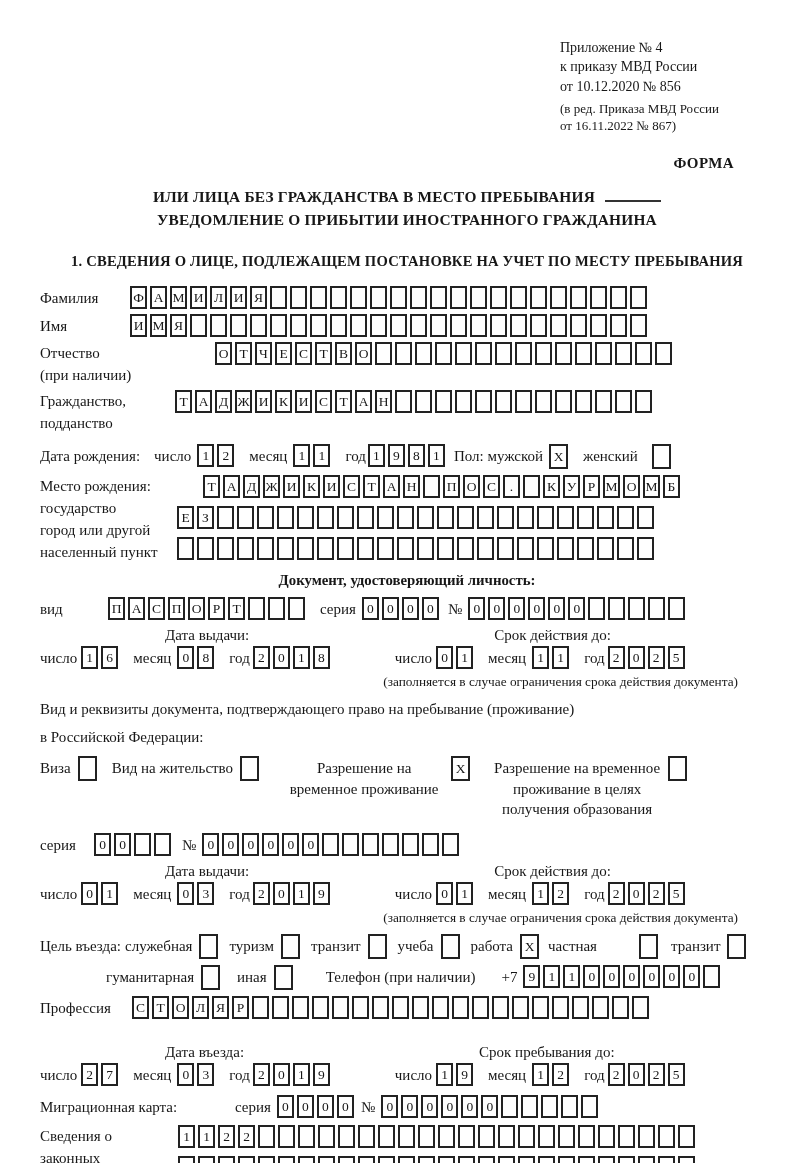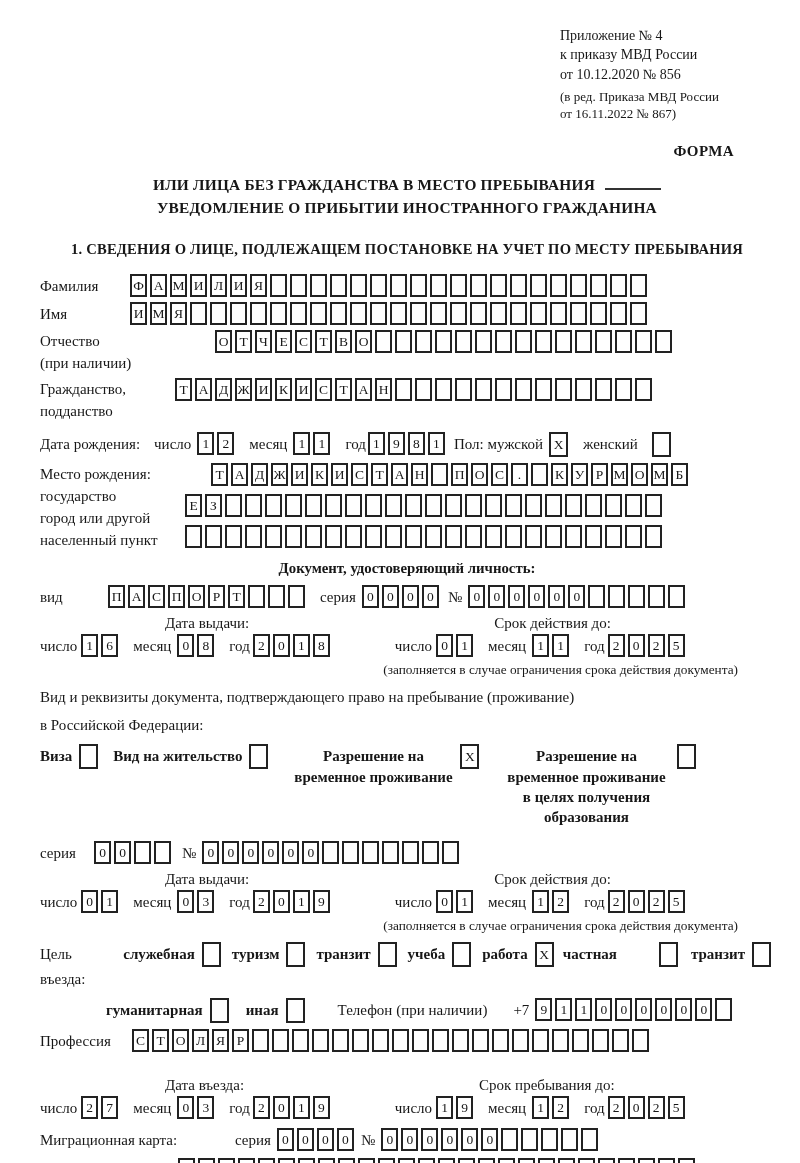--- a/index.html
+++ b/index.html
@@ -1,20 +1,20 @@
 <!DOCTYPE html>
 <html><head>
 <meta charset="utf-8">
 <style>
   * { box-sizing: border-box; }
   html, body { margin: 0; padding: 0; background: #ffffff; }
   .page {
     position: relative;
     width: 800px; height: 1163px;
-    padding: 26px 26px 0 40px;
+    padding: 38px 26px 0 40px;
     background: #fff;
     color: #171717;
     font-family: "Liberation Serif", "DejaVu Serif", serif;
     overflow: hidden;
   }
   
   .appendix { margin-left: 520px; font-size: 14px; line-height: 1.38; }
   .appendix .rev { font-size: 13px; margin-top: 4px; line-height: 1.35; }
   .forma { text-align: right; padding-right: 40px; font-weight: 700; font-size: 15px; margin-top: 20px; letter-spacing: .4px; }
 
@@ -54,21 +54,21 @@
 
   .center-bold { text-align: center; font-weight: 700; font-size: 14.8px; margin: 10px 0 8px 0; }
 
   .dates-head { display: flex; font-size: 15px; margin: 6px 0 2px 0; }
   .note { text-align: right; padding-right: 36px; font-size: 13.3px; margin: 1px 0 8px 0; }
 
   .para { font-size: 15px; line-height: 1.5; }
 
   .optrow { display: flex; align-items: flex-start; margin: 8px 0 6px 0; }
   .opt { display: flex; align-items: flex-start; }
-  .opt .olbl { font-size: 15px; line-height: 25px; margin-right: 7px; font-weight: bold; }
+  .opt .olbl { font-size: 15px; line-height: 25px; margin-right: 7px; }
   .opt .olbl.multiline { line-height: 1.35; text-align: center; padding-top: 2px; }
 
   .mc-rows .cells { margin-bottom: 8px; }
 </style>
 </head>
 <body>
 
 <div class="page">
 
   <div class="appendix">
@@ -236,21 +236,21 @@
         <span class="cell">9</span>
         <span class="cell">8</span>
         <span class="cell">1</span>
       </span>
     <span class="inlbl" style="margin-left:6px;">Пол: мужской</span>
     <span class="box">X</span>
     <span class="inlbl">женский</span>
     <span class="box" style="margin-left:8px;"></span>
   </div>
 
-  <div class="row" style="margin-top:6px;gap:8px;">
+  <div class="row" style="margin-top:6px;">
     <span class="lbl wrap w-birthpl">
       <span>Место рождения:</span><br>
       <span>государство</span><br>
       <span>город или другой</span><br>
       <span>населенный пункт</span>
     </span>
     <span class="mc-rows" style="display: flex; flex-direction: column;">
       <span class="cells" style="margin-left:26px;">
           <span class="cell">Т</span>
           <span class="cell">А</span>

